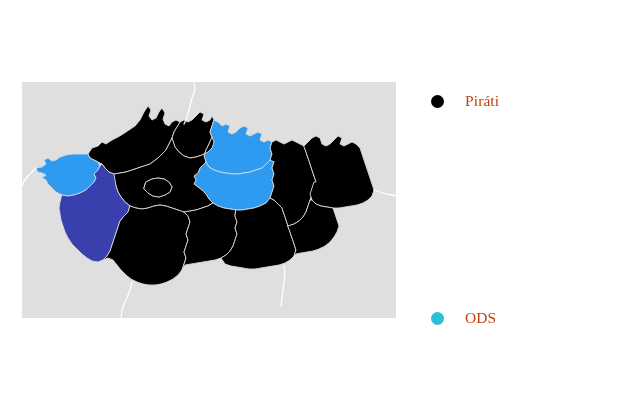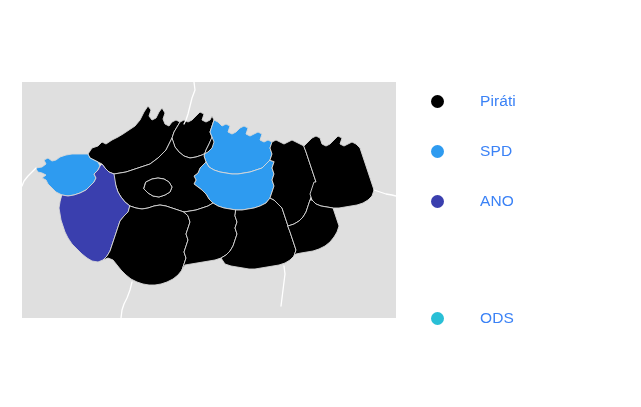--- a/index.html
+++ b/index.html
@@ -67,24 +67,24 @@
     align-items: center;
   }
   .legend-dot {
     width: 13px;
     height: 13px;
     border-radius: 50%;
     flex: 0 0 13px;
     margin-left: 7px;
   }
   .legend-label {
-    margin-left: 36px;
+    margin-left: 21px;
     font-size: 15.5px;
-    color: #3b82f6;
-    font-family: Liberation Sans, sans-serif;
+    color: #c2410c;
+    font-family: Liberation Serif, serif;
     white-space: nowrap;
     letter-spacing: 0.1px;
   }
 </style>
 </head>
 <body>
 
 <div id="figure">
 
   <div id="map-panel">
@@ -202,29 +202,21 @@
     </svg>
   </div>
 
   <div id="legend">
 
     <div class="legend-item" style="top:5px">
       <span class="legend-dot" style="background:#000000"></span>
       <span class="legend-label">Piráti</span>
     </div>
 
-    <div class="legend-item" style="top:55px">
-      <span class="legend-dot" style="background:#2e9bf0"></span>
-      <span class="legend-label">SPD</span>
-    </div>
-
-    <div class="legend-item" style="top:105px">
-      <span class="legend-dot" style="background:#3a3fae"></span>
-      <span class="legend-label">ANO</span>
-    </div>
+
 
 
     <div class="legend-item" style="top:222px">
       <span class="legend-dot" style="background:#29bfd6"></span>
       <span class="legend-label">ODS</span>
     </div>
 
   </div>
 
 </div>

